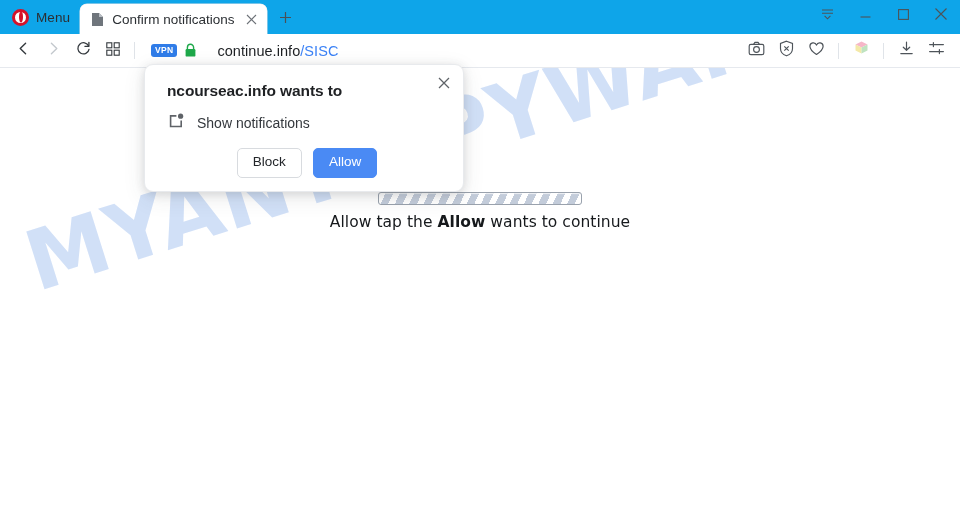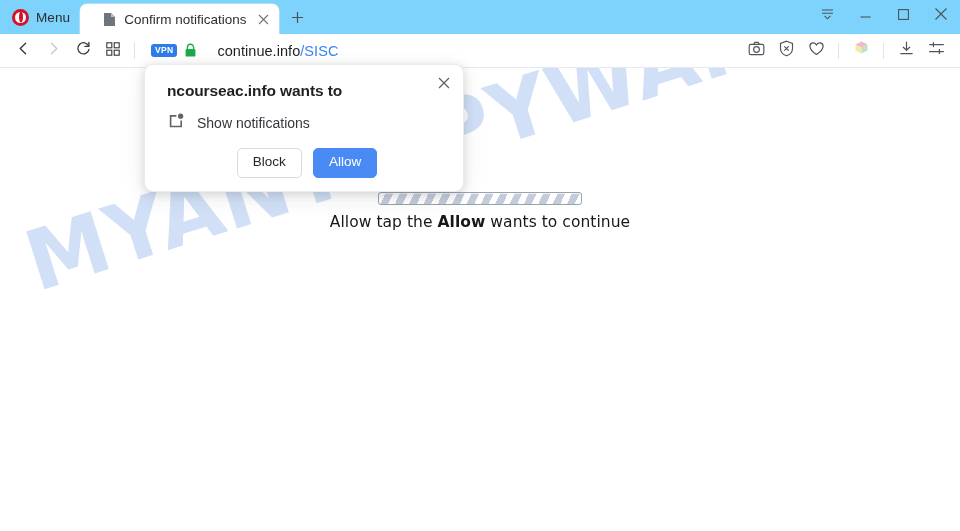--- a/index.html
+++ b/index.html
@@ -15,21 +15,21 @@
     position: relative;
     width: 960px; height: 531px;
     overflow: hidden;
     background: #ffffff;
   }
 
   
   .tabstrip {
     position: absolute; left: 0; top: 0;
     width: 960px; height: 34px;
-    background: #7dd3fc;
+    background: #0ea5e9;
     border-bottom: 1px solid #e3e7ec;
     display: flex; align-items: flex-end;
   }
   .menu-btn {
     display: flex; align-items: center;
     height: 34px;
     padding: 0 10px 0 12px;
     gap: 7px;
     cursor: default;
   }
@@ -54,21 +54,21 @@
     font-size: 13.5px;
     color: #2b2f33;
     letter-spacing: 0.1px;
   }
 
   .tab {
     position: relative;
     display: flex; align-items: center;
     height: 30px;
     margin-bottom: 0px;
-    padding: 0 7px 0 23px;
+    padding: 0 7px 0 11px;
     background: #ffffff;
     border-radius: 7px 7px 0 0;
     box-shadow: 0 -0.5px 0 #e1e5ea, 0.5px 0 0 #e1e5ea, -0.5px 0 0 #e1e5ea;
     min-width: 150px;
     gap: 8px;
     cursor: default;
   }
   .tab-favicon {
     width: 13px; height: 15px;
     flex: 0 0 auto;

